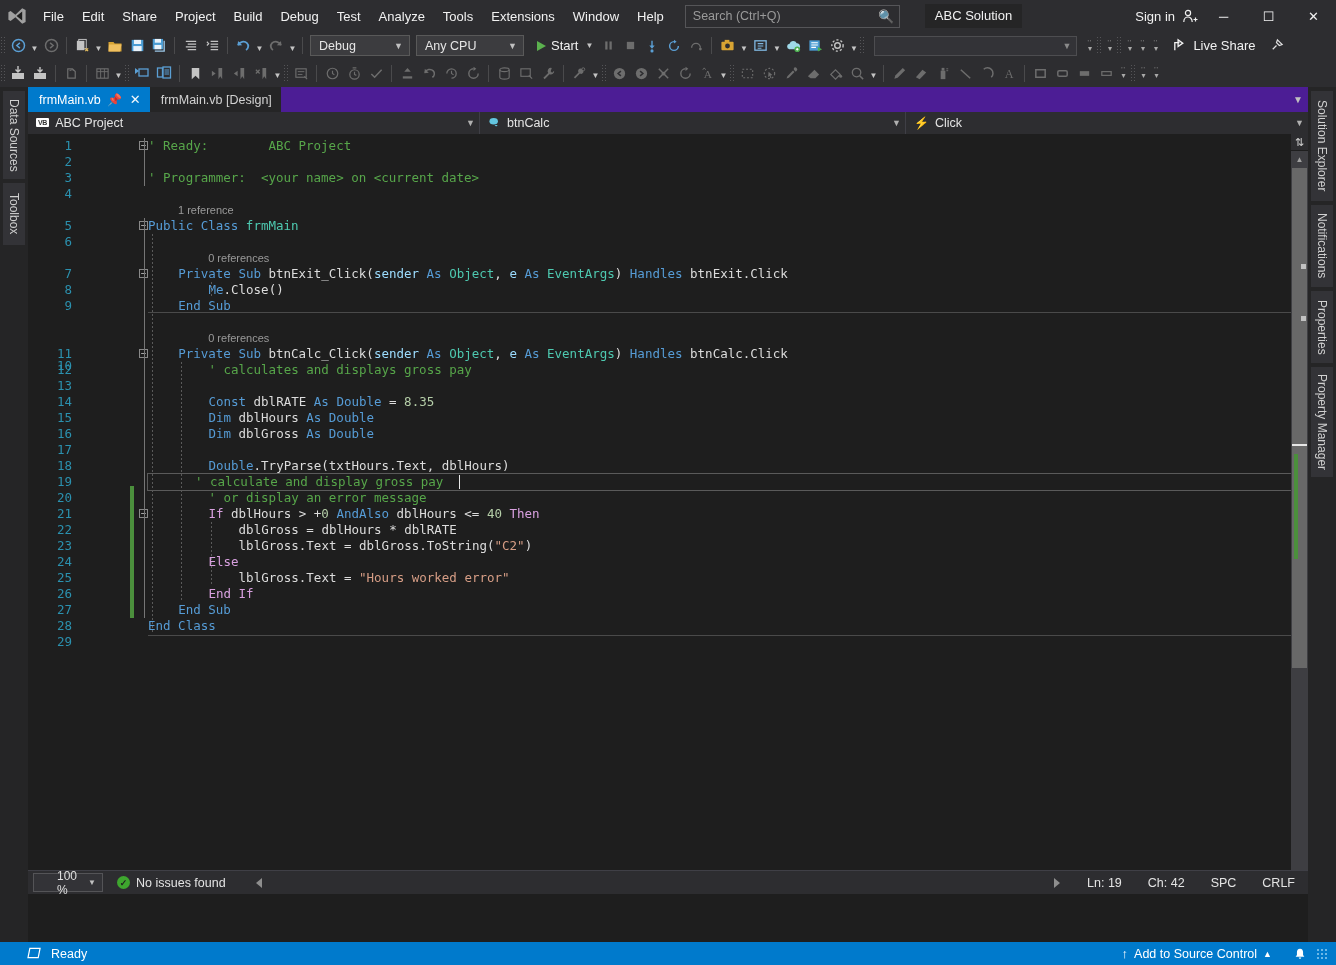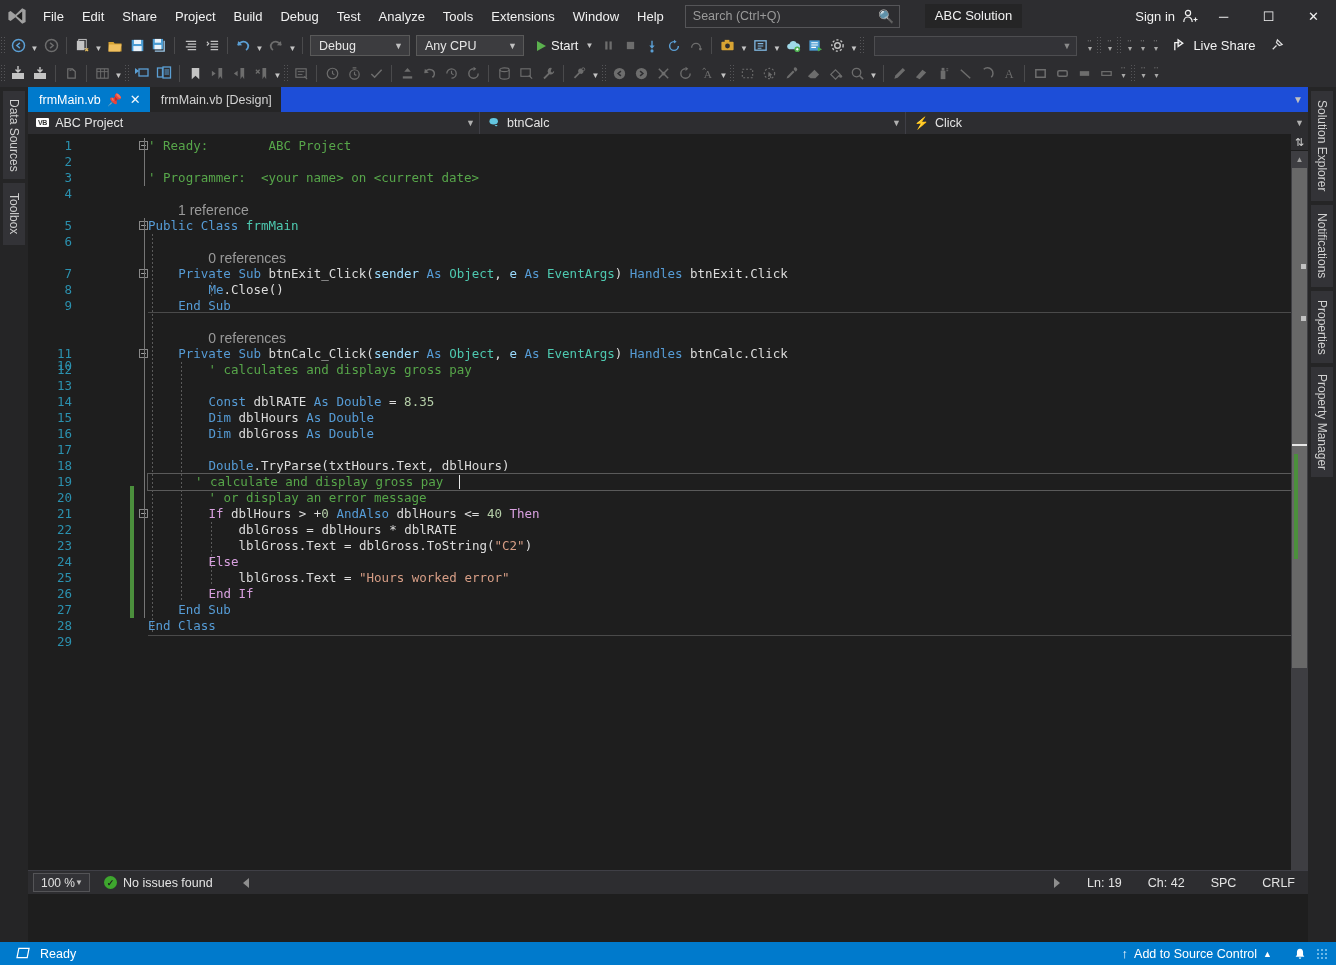--- a/index.html
+++ b/index.html
@@ -118,21 +118,21 @@
     padding: 6px 0; cursor: default;
   }
 
   
   .editor-host {
     position: absolute; left: 28px; top: 87px; width: 1280px; height: 855px;
     background: #1e1e1e;
   }
   .tabstrip {
     position: absolute; top: 0; left: 0; width: 1280px; height: 25px;
-    background: #1d4ed8; display: flex; 
+    background: #4c1d95; display: flex; 
   }
   .etab {
     height: 25px; display: flex; align-items: center; gap: 7px;
     padding: 0 9px 0 11px; font-size: 12.5px; color: #d8d8d8;
     background: #2d2d30; cursor: default;
   }
   .etab.active { background: #007acc; color: #ffffff; }
   .etab .pin { font-size: 12px; opacity: .95; }
   .etab .xc { font-size: 13px; opacity: .95; }
   .etab.inactive { background: #252526; color: #d2d2d2; }
@@ -169,21 +169,21 @@
     font-family: "DejaVu Sans Mono", monospace; font-size: 12.5px;
   }
   .cline { height: 16px; line-height: 16px; position: relative; white-space: pre; }
   .ln {
     position: absolute; left: 0; width: 44px; text-align: right;
     color: #2b91af; font-family: "DejaVu Sans Mono", monospace; font-size: 12.5px;
   }
   .ctext { position: absolute; left: 120px; }
   .codelens {
     position: absolute; height: 16px; line-height: 16px;
-    color: #9a9a9a; font-family: "Liberation Sans", sans-serif; font-size: 14px;
+    color: #9a9a9a; font-family: "Liberation Sans", sans-serif; font-size: 11px;
   }
   .chgbar { position: absolute; left: 102px; width: 4px; background: #4b8f3c; }
   .fold-box {
     position: absolute; width: 9px; height: 9px; border: 1px solid #898989;
     background: #1e1e1e; color: #cfcfcf; font-size: 9px; line-height: 7px;
     text-align: center; font-family: "DejaVu Sans Mono", monospace;
   }
   .fold-line { position: absolute; width: 1px; background: #767676; }
   .guide { position: absolute; width: 1px;
     background-image: linear-gradient(to bottom,#5a5a5a 50%, transparent 50%);
@@ -225,23 +225,23 @@
   .vs-white { position: absolute; right: 1px; width: 15px; height: 2px; background: #e6e6e6;}
   .vs-green { position: absolute; right: 10px; width: 4px; background: #4b8f3c;}
 
   
   .efooter {
     position: absolute; bottom: 48px; left: 0; width: 1280px; height: 24px;
     background: #2d2d30; display: flex; align-items: center;
     border-top: 1px solid #3f3f46;
   }
   .zoomcombo {
-    margin-left: 5px; width: 57px; height: 19px; background: #333337;
+    margin-left: 5px; width: 70px; height: 19px; background: #333337;
     border: 1px solid #545457; display: flex; align-items: center;
-    padding: 0 3px 0 7px; color: #e0e0e0; font-size: 12px;
+    padding: 0 3px 0 23px; color: #e0e0e0; font-size: 12px;
   }
   .zoomcombo .ca { margin-left: auto; color: #c0c0c0; font-size: 8px; margin-right:3px;}
   .issues {
     margin-left: 14px; display: flex; align-items: center; gap: 6px;
     color: #e4e4e4; font-size: 12.5px;
   }
   .ok-circle {
     width: 13px; height: 13px; border-radius: 50%; background: #3ea62e;
     color: #1e1e1e; font-size: 9px; display:flex; align-items:center; justify-content:center;
     font-weight: bold;
@@ -269,21 +269,21 @@
   .btab::after {
     content: ""; position: absolute; left: 4px; right: 4px; bottom: 0; height: 4px;
     background: #3f3f46;
   }
 
   
   .statusbar {
     position: absolute; bottom: 0; left: 0; width: 1336px; height: 23px;
     background: #007acc; display: flex; align-items: center; color: #fff; font-size: 12.5px;
   }
-  .sb-left { display: flex; align-items: center; gap: 9px; padding-left: 16px; }
+  .sb-left { display: flex; align-items: center; gap: 9px; padding-left: 27px; }
   .sb-right { margin-left: auto; display: flex; align-items: center; gap: 9px; padding-right: 8px; }
   .sb-item { display: flex; align-items: center; gap: 6px; }
   .sb-grip { width: 12px; height: 12px;
     background-image: radial-gradient(#6bb8e8 35%, transparent 36%);
     background-size: 4px 4px; }
 </style>
 </head>
 <body>
 
 <div id="app">

